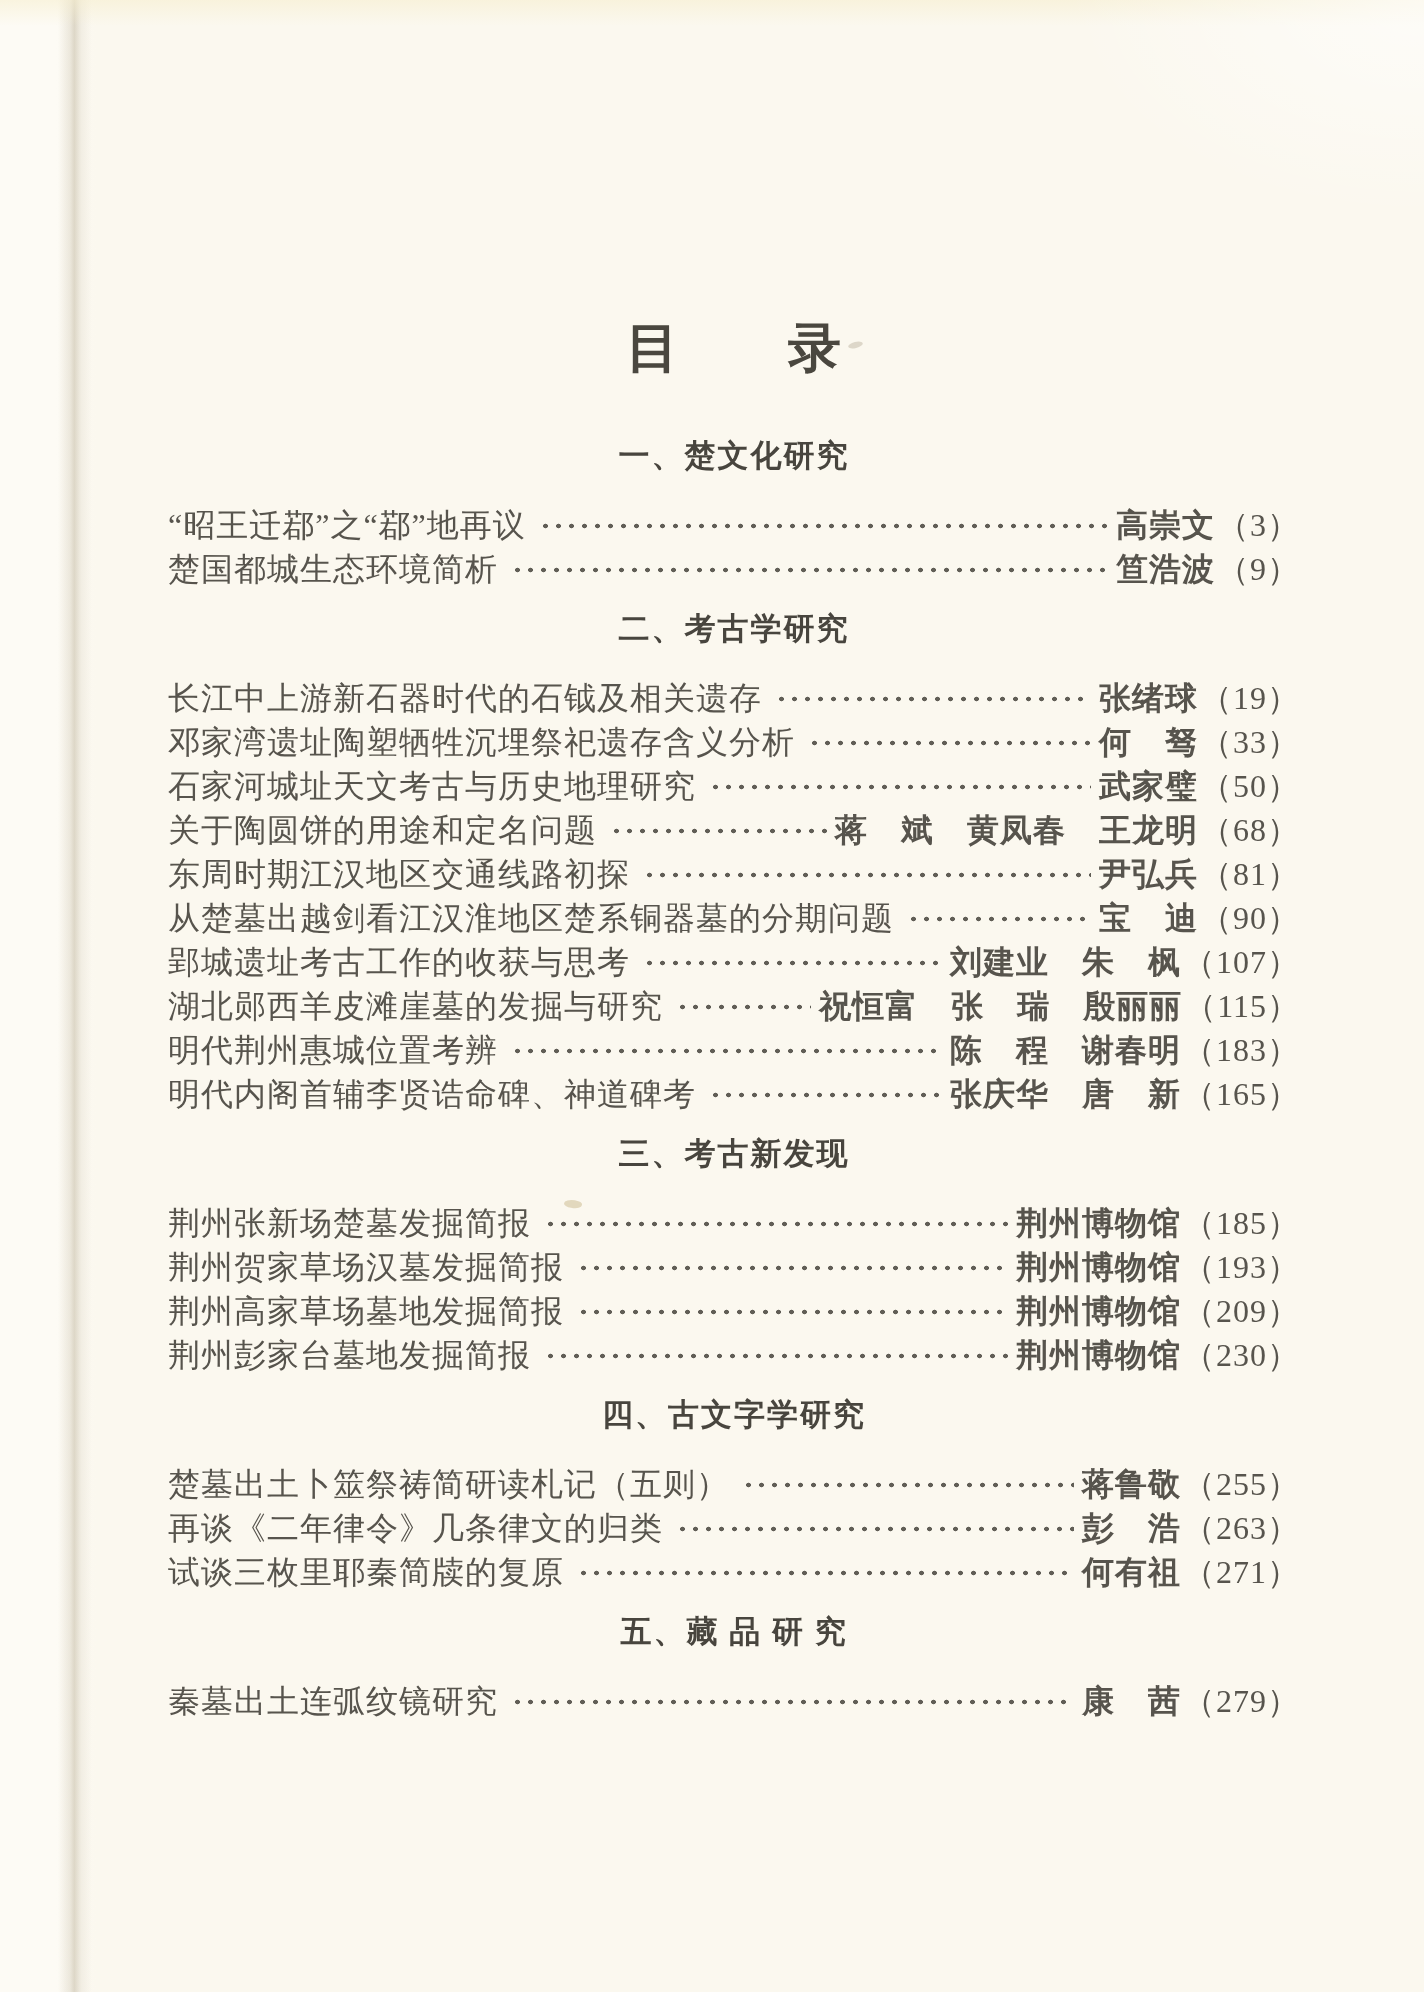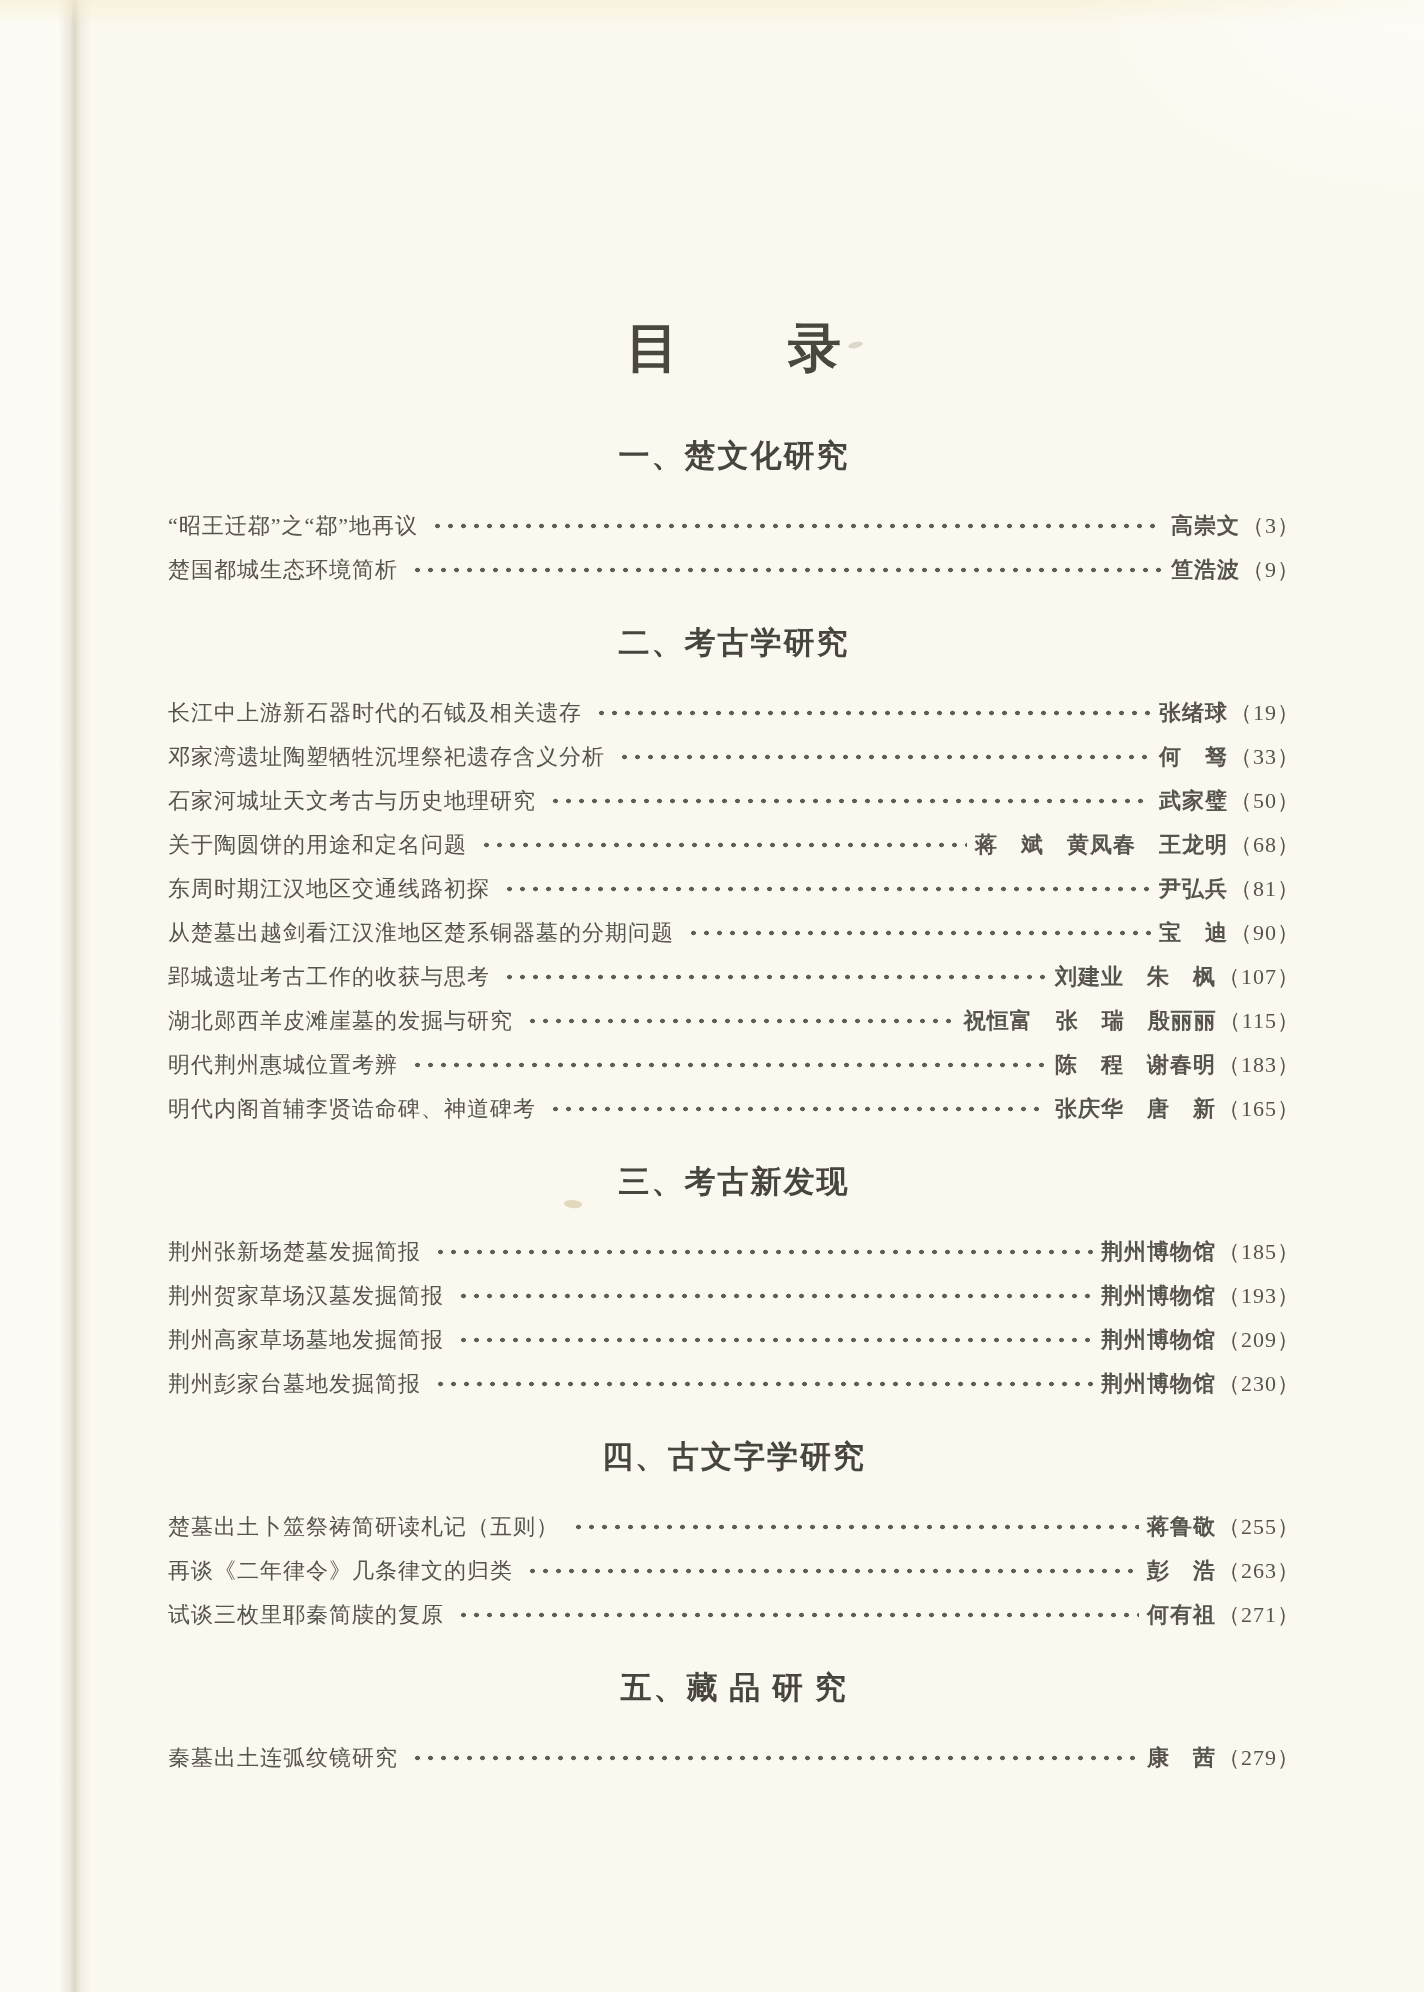--- a/index.html
+++ b/index.html
@@ -42,27 +42,27 @@
   .doc-title {
     margin-top: 318px;
     display: flex; justify-content: center; gap: 108px;
     font-size: 53px; line-height: 60px; font-weight: bold;
     color: #4a473f; letter-spacing: 1px;
   }
   .heading {
     text-align: center;
     font-size: 31px; line-height: 36px; font-weight: bold;
     color: #48453e; letter-spacing: 2px;
-    margin-top: 33px; margin-bottom: 30px;
+    margin-top: 19px; margin-bottom: 30px;
   }
   .heading.first { margin-top: 60px; }
   .row {
     display: flex; align-items: center;
     height: 44px;
-    font-size: 22px;
+    font-size: 32px;
     letter-spacing: 1px;
     color: #57544d;
   }
   .et { white-space: pre; }
   .leader {
     flex: 1; align-self: stretch;
     min-width: 14px;
     margin: 0 8px 0 10px;
     background-image: radial-gradient(circle, #615e56 2.2px, rgba(97,94,86,0) 2.6px);
     background-size: 13px 44px;

